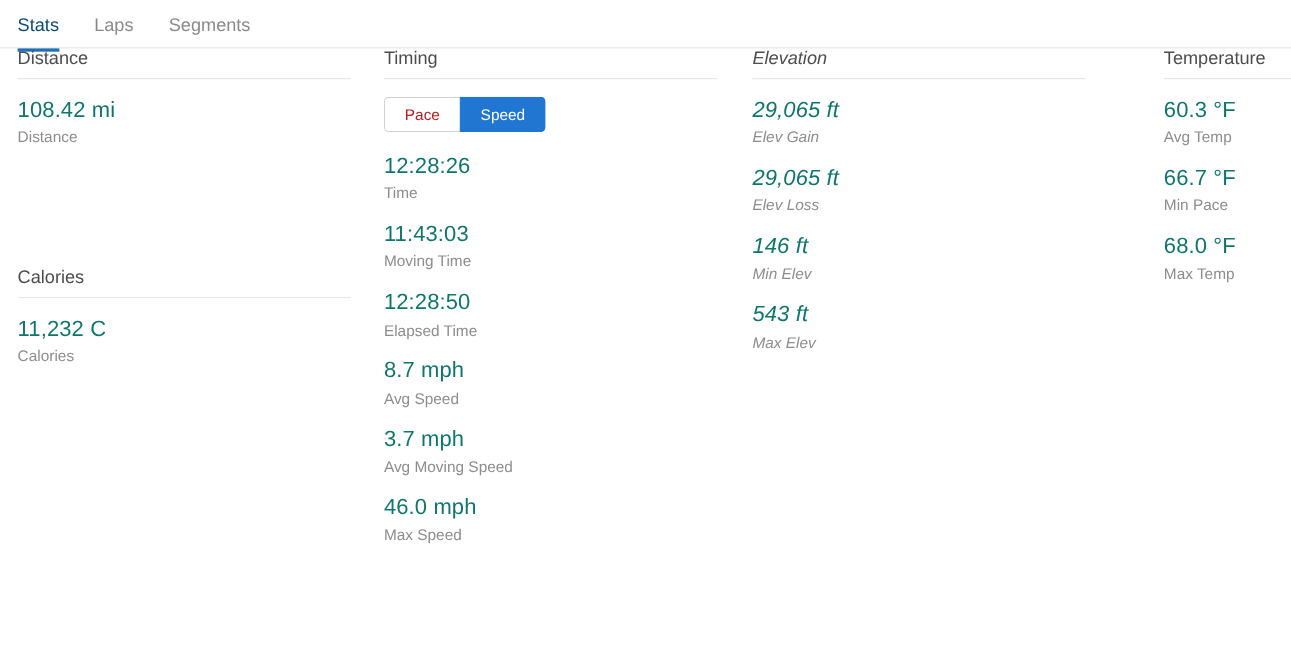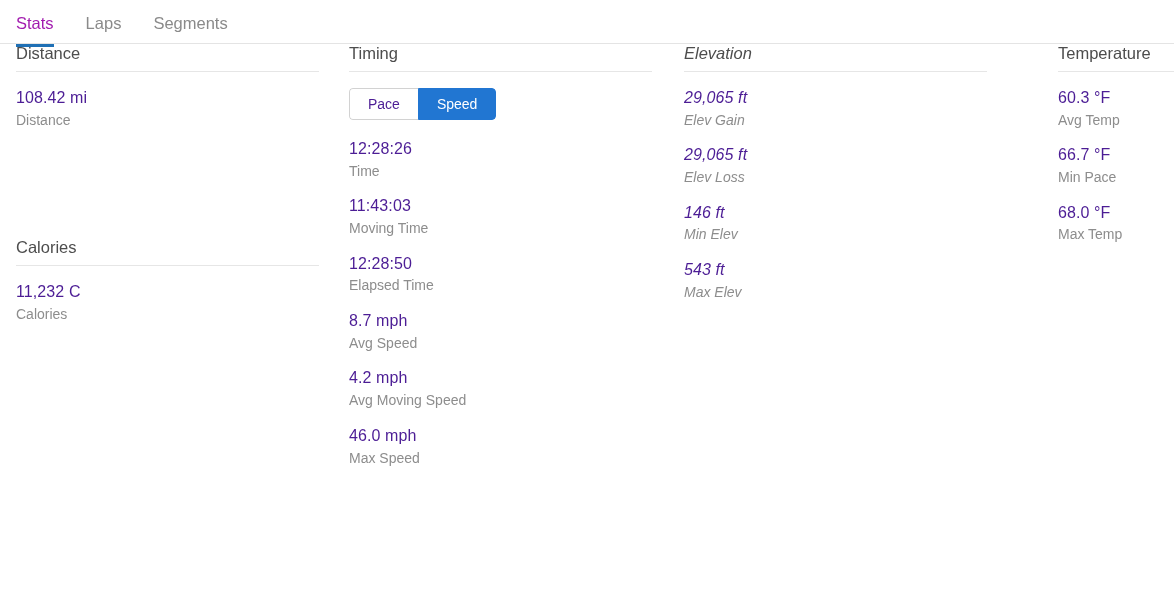--- a/index.html
+++ b/index.html
@@ -37,21 +37,21 @@
     white-space: nowrap;
     background: transparent;
     border: 0;
     font-family: inherit;
   }
   .tab:first-child {
     padding-left: 0;
     margin-left: 0;
   }
   .tab.active {
-    color: #a21caf;
+    color: #0c4a6e;
   }
   .tab.active::after {
     content: "";
     position: absolute;
     left: 0;
     right: 16px;
     bottom: -1px;
     height: 3px;
     background: #1f70b5;
   }
@@ -89,23 +89,23 @@
 
   .stat-list {
     margin: 0;
     padding: 0;
     list-style: none;
   }
   .stat {
     margin-top: 17px;
   }
   .stat .value {
-    font-size: 16px;
+    font-size: 20px;
     line-height: 1.18;
-    color: #4c1d95;
+    color: #0f766e;
     letter-spacing: 0.1px;
     white-space: nowrap;
   }
   .stat .label {
     font-size: 14px;
     line-height: 1.25;
     color: #8d8d8d;
     margin-top: 4px;
     white-space: nowrap;
   }
@@ -120,21 +120,21 @@
   }
   .toggle-btn {
     font-family: inherit;
     font-size: 14px;
     line-height: 30px;
     height: 32px;
     padding: 0 18px;
     box-sizing: border-box;
     cursor: pointer;
     background: #ffffff;
-    color: #4c1d95;
+    color: #b91c1c;
     border: 1px solid #d2d2d2;
     white-space: nowrap;
   }
   .toggle-btn.first {
     border-radius: 4px 0 0 4px;
     border-right: 0;
   }
   .toggle-btn.last {
     border-radius: 0 4px 4px 0;
   }
@@ -205,21 +205,21 @@
       </li>
       <li class="stat">
         <div class="value">12:28:50</div>
         <div class="label">Elapsed Time</div>
       </li>
       <li class="stat">
         <div class="value">8.7 mph</div>
         <div class="label">Avg Speed</div>
       </li>
       <li class="stat">
-        <div class="value">4.2 mph</div>
+        <div class="value">3.7 mph</div>
         <div class="label">Avg Moving Speed</div>
       </li>
       <li class="stat">
         <div class="value">46.0 mph</div>
         <div class="label">Max Speed</div>
       </li>
     </ul>
   </div>
 
   <div class="col col-elevation">

